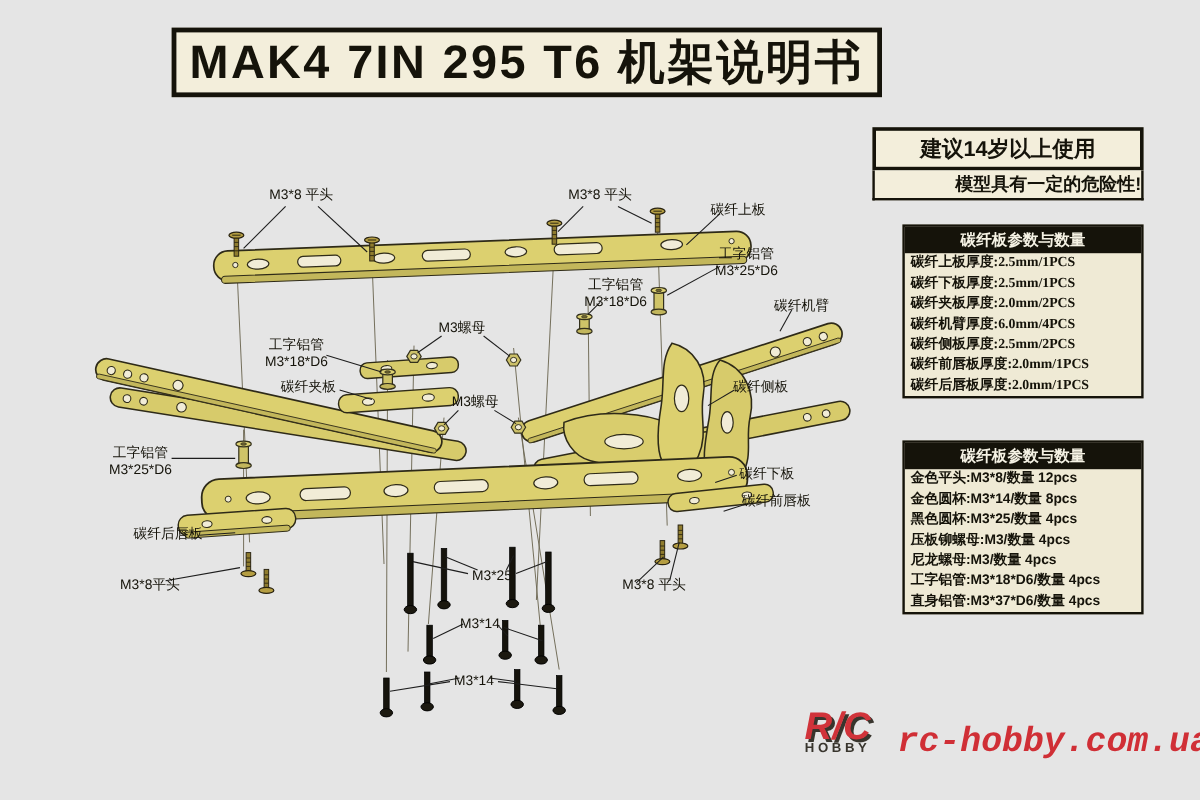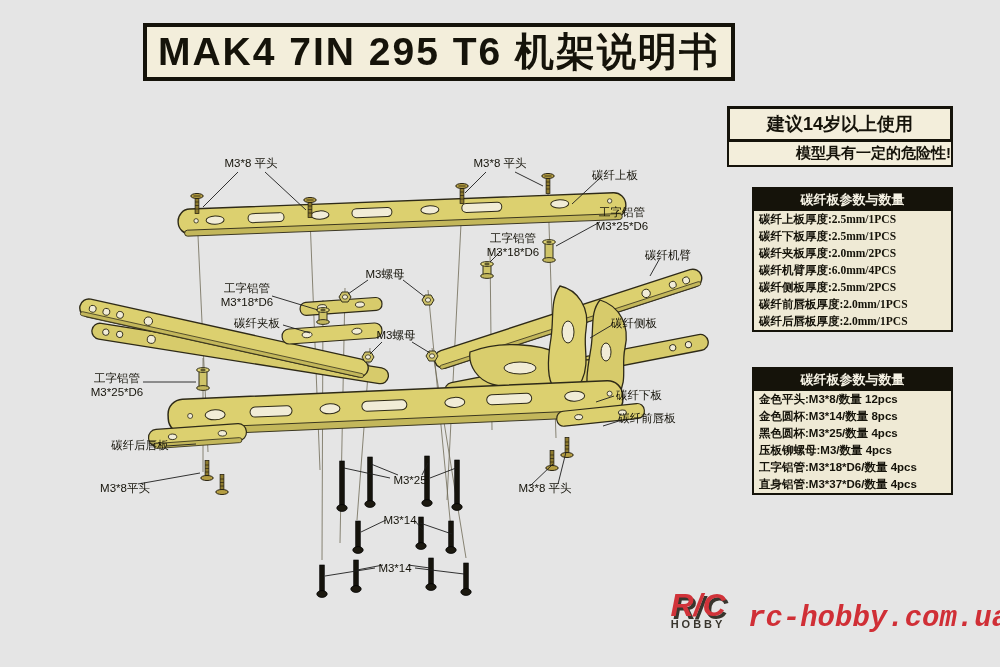--- a/index.html
+++ b/index.html
@@ -50,20 +50,21 @@
     <div class="spec-row">碳纤前唇板厚度:2.0mm/1PCS</div>
     <div class="spec-row">碳纤后唇板厚度:2.0mm/1PCS</div>
   </div>
 
   <div class="spec-table t2">
     <div class="spec-header">碳纤板参数与数量</div>
     <div class="spec-row">金色平头:M3*8/数量  12pcs</div>
     <div class="spec-row">金色圆杯:M3*14/数量  8pcs</div>
     <div class="spec-row">黑色圆杯:M3*25/数量  4pcs</div>
     <div class="spec-row">压板铆螺母:M3/数量  4pcs</div>
+    <div class="spec-row">尼龙螺母:M3/数量  4pcs</div>
     <div class="spec-row">工字铝管:M3*18*D6/数量  4pcs</div>
     <div class="spec-row">直身铝管:M3*37*D6/数量  4pcs</div>
   </div>
 
   <svg class="diagram" viewBox="0 0 1000 667">
     <defs>
       <g id="gscrew-down">
         <rect x="-1.9" y="1.5" width="3.8" height="16" fill="#8f7c2e" stroke="#272110" stroke-width="0.8"></rect>
         <line x1="-1.9" y1="6" x2="1.9" y2="6" stroke="#272110" stroke-width="0.7"></line>
         <line x1="-1.9" y1="9.5" x2="1.9" y2="9.5" stroke="#272110" stroke-width="0.7"></line>

